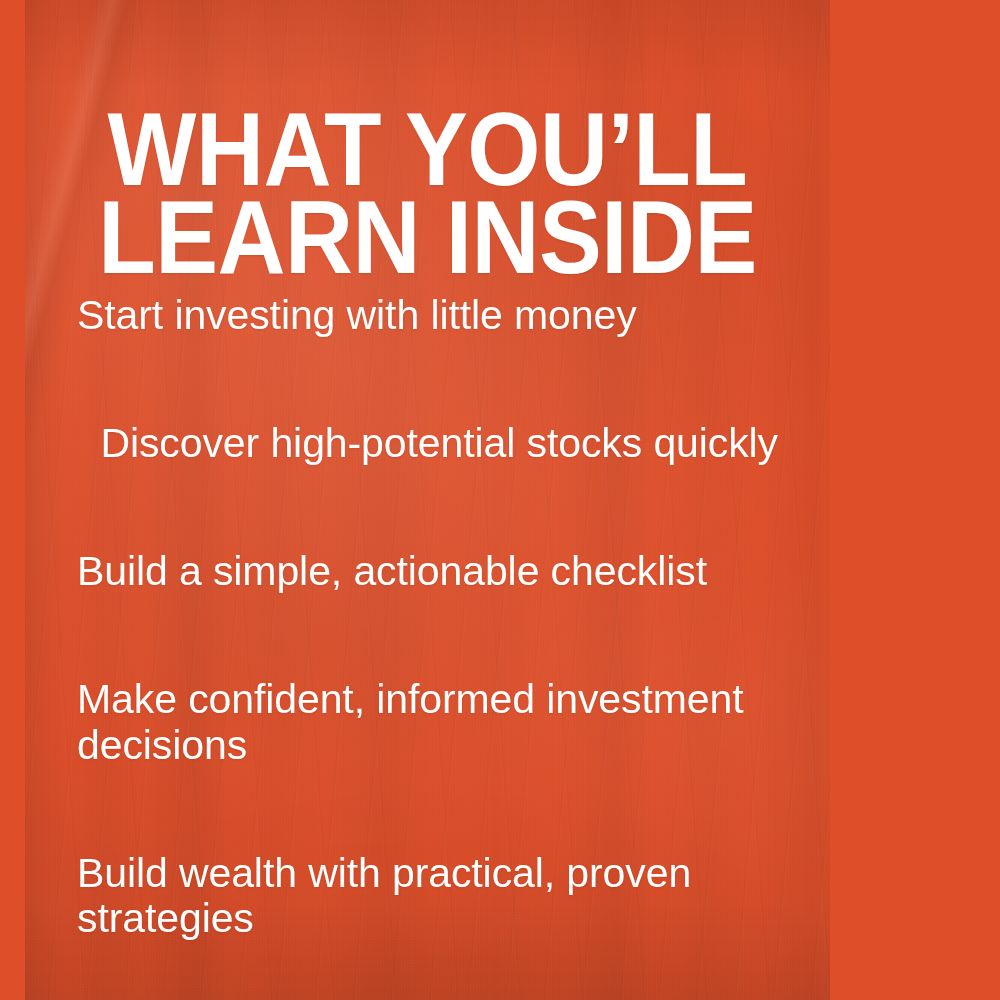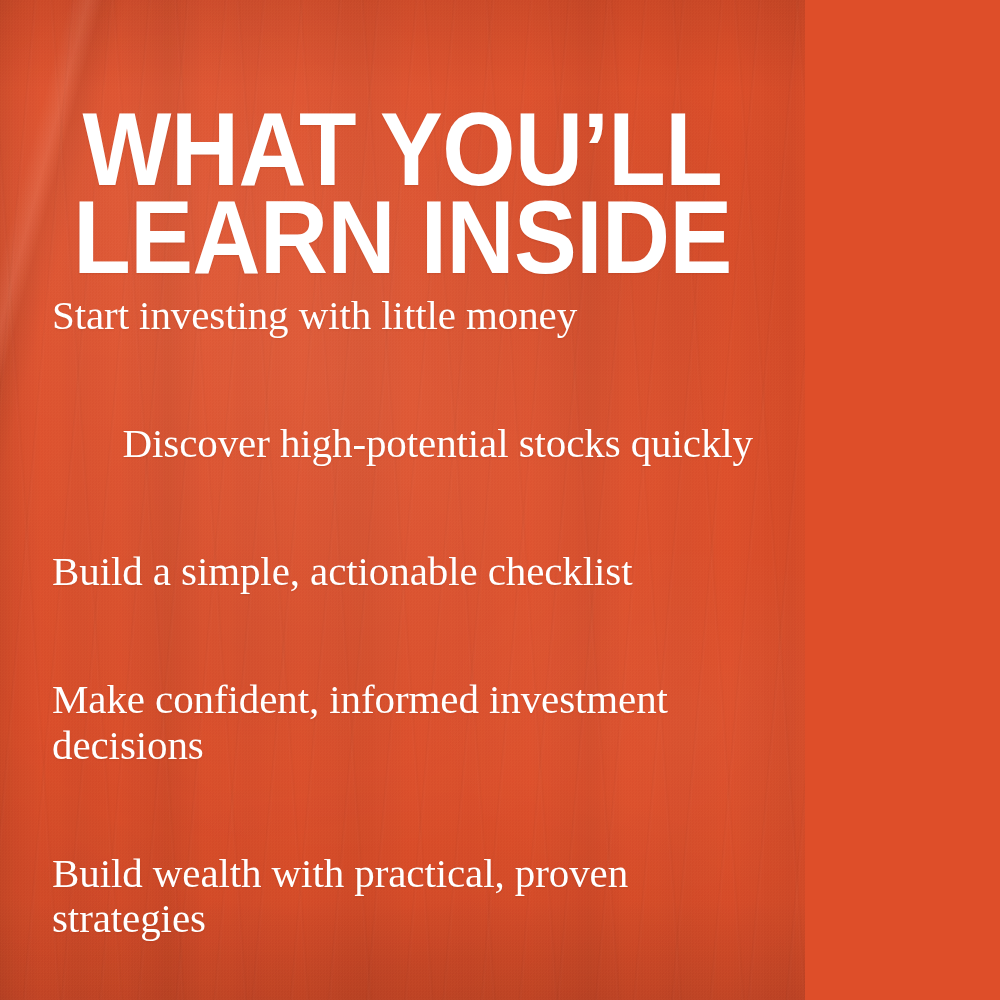--- a/index.html
+++ b/index.html
@@ -13,20 +13,21 @@
   }
 
   
   #poster {
     position: relative;
     width: 805px;
     height: 1000px;
     background: #de4e29;
     overflow: hidden;
     isolation: isolate;
+    margin-left: 25px;
   }
 
   
   .tex {
     position: absolute;
     inset: 0;
     pointer-events: none;
   }
 
   
@@ -159,21 +160,21 @@
     right: 52px;
     top: 252px;
     bottom: 58px;
     display: flex;
     flex-direction: column;
     justify-content: space-between;
   }
 
   .point {
     color: #ffffff;
-    font-family: Liberation Serif, serif;
+    font-family: Liberation Sans, sans-serif;
     font-weight: 400;
     font-size: 41px;
     line-height: 1.12;
     letter-spacing: -0.1px;
     text-shadow: 0 1px 2px rgba(120,35,12,.16);
     max-width: 100%;
   }
   .point.align-left  { text-align: left;  align-self: flex-start; }
   .point.align-right { text-align: left; align-self: flex-end; }
 

